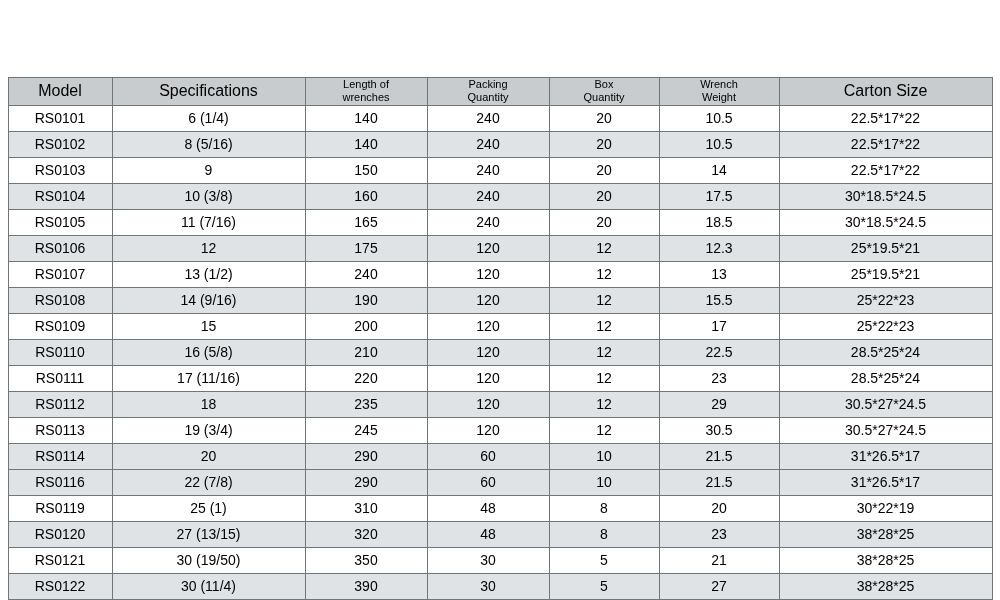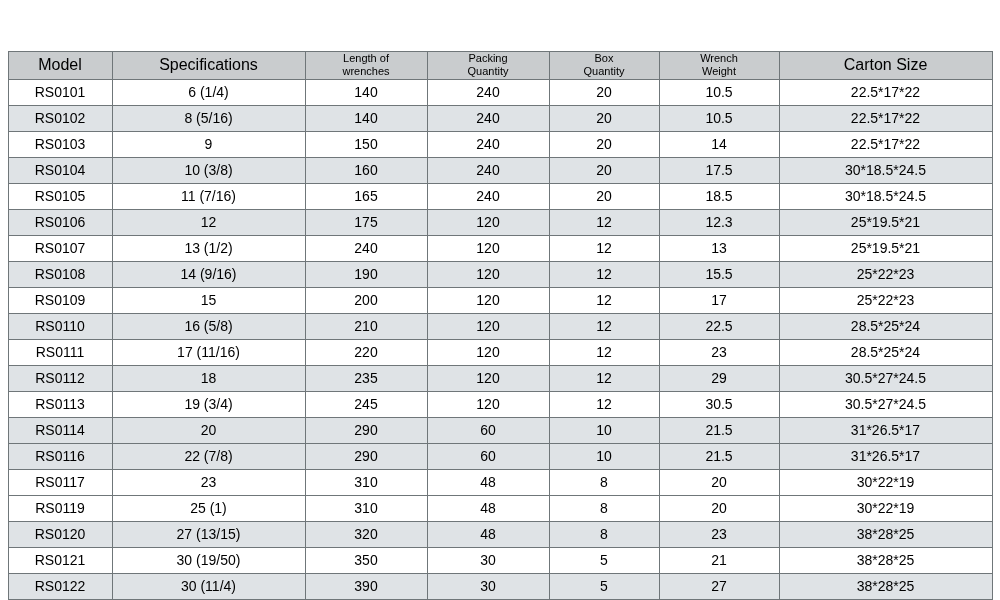--- a/index.html
+++ b/index.html
@@ -227,29 +227,20 @@
         <tr class="even">
           <td class="model">RS0116</td>
           <td class="spec">22  (7/8)</td>
           <td>290</td>
           <td>60</td>
           <td>10</td>
           <td>21.5</td>
           <td>31*26.5*17</td>
         </tr>
         <tr class="odd">
-          <td class="model">RS0117</td>
-          <td class="spec">23</td>
-          <td>310</td>
-          <td>48</td>
-          <td>8</td>
-          <td>20</td>
-          <td>30*22*19</td>
-        </tr>
-        <tr class="odd">
           <td class="model">RS0119</td>
           <td class="spec">25  (1)</td>
           <td>310</td>
           <td>48</td>
           <td>8</td>
           <td>20</td>
           <td>30*22*19</td>
         </tr>
         <tr class="even">
           <td class="model">RS0120</td>

